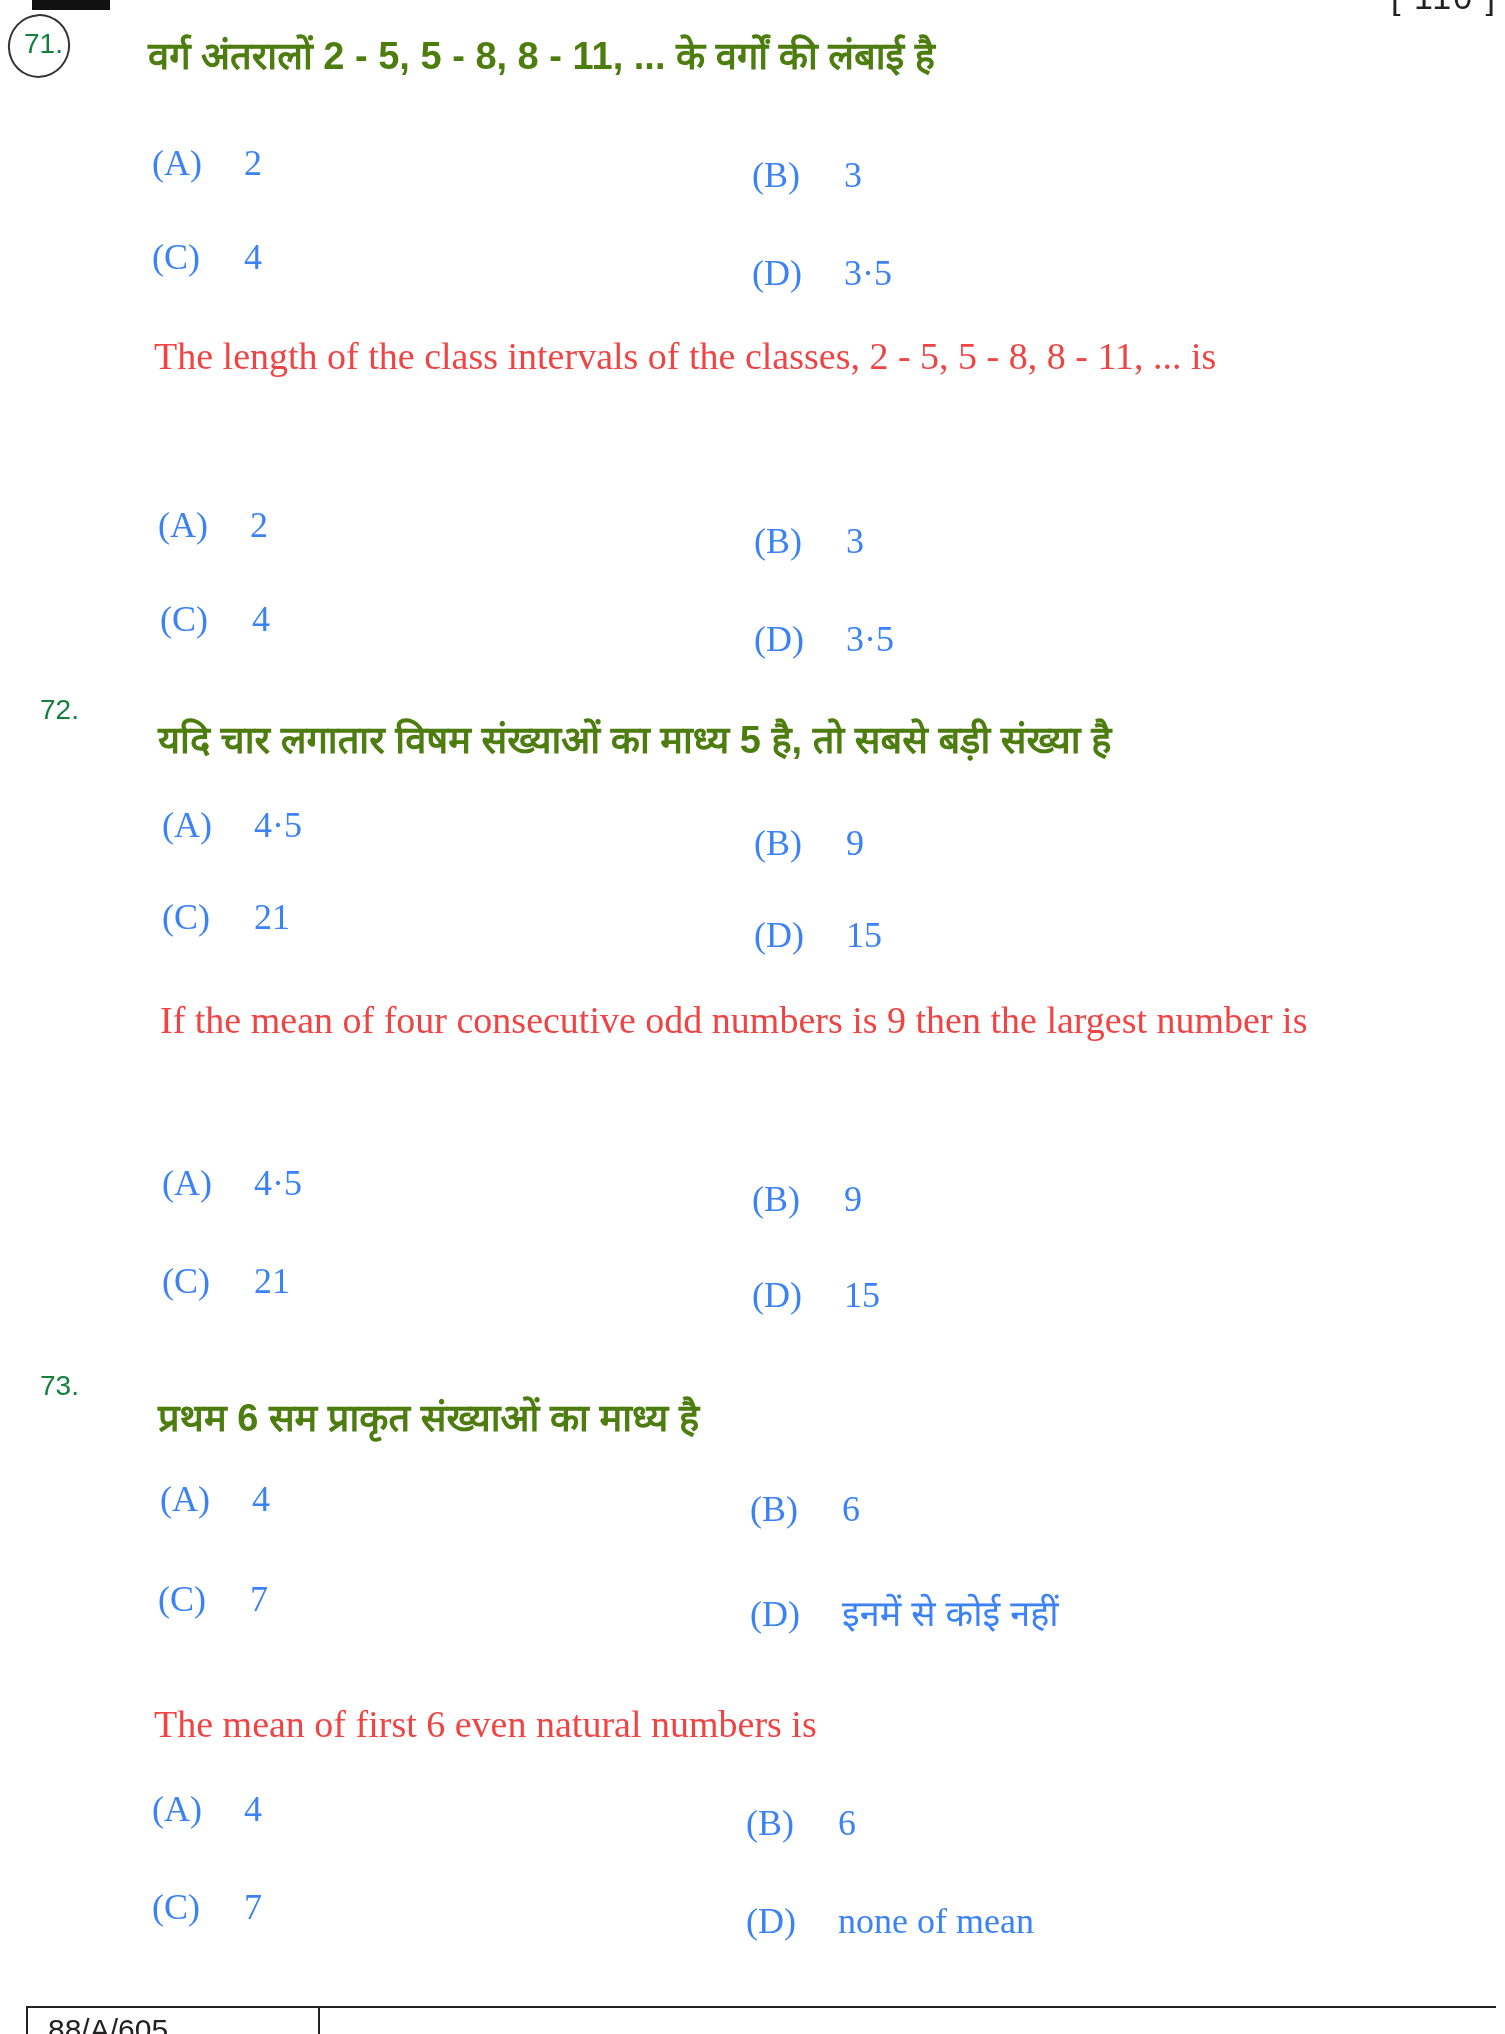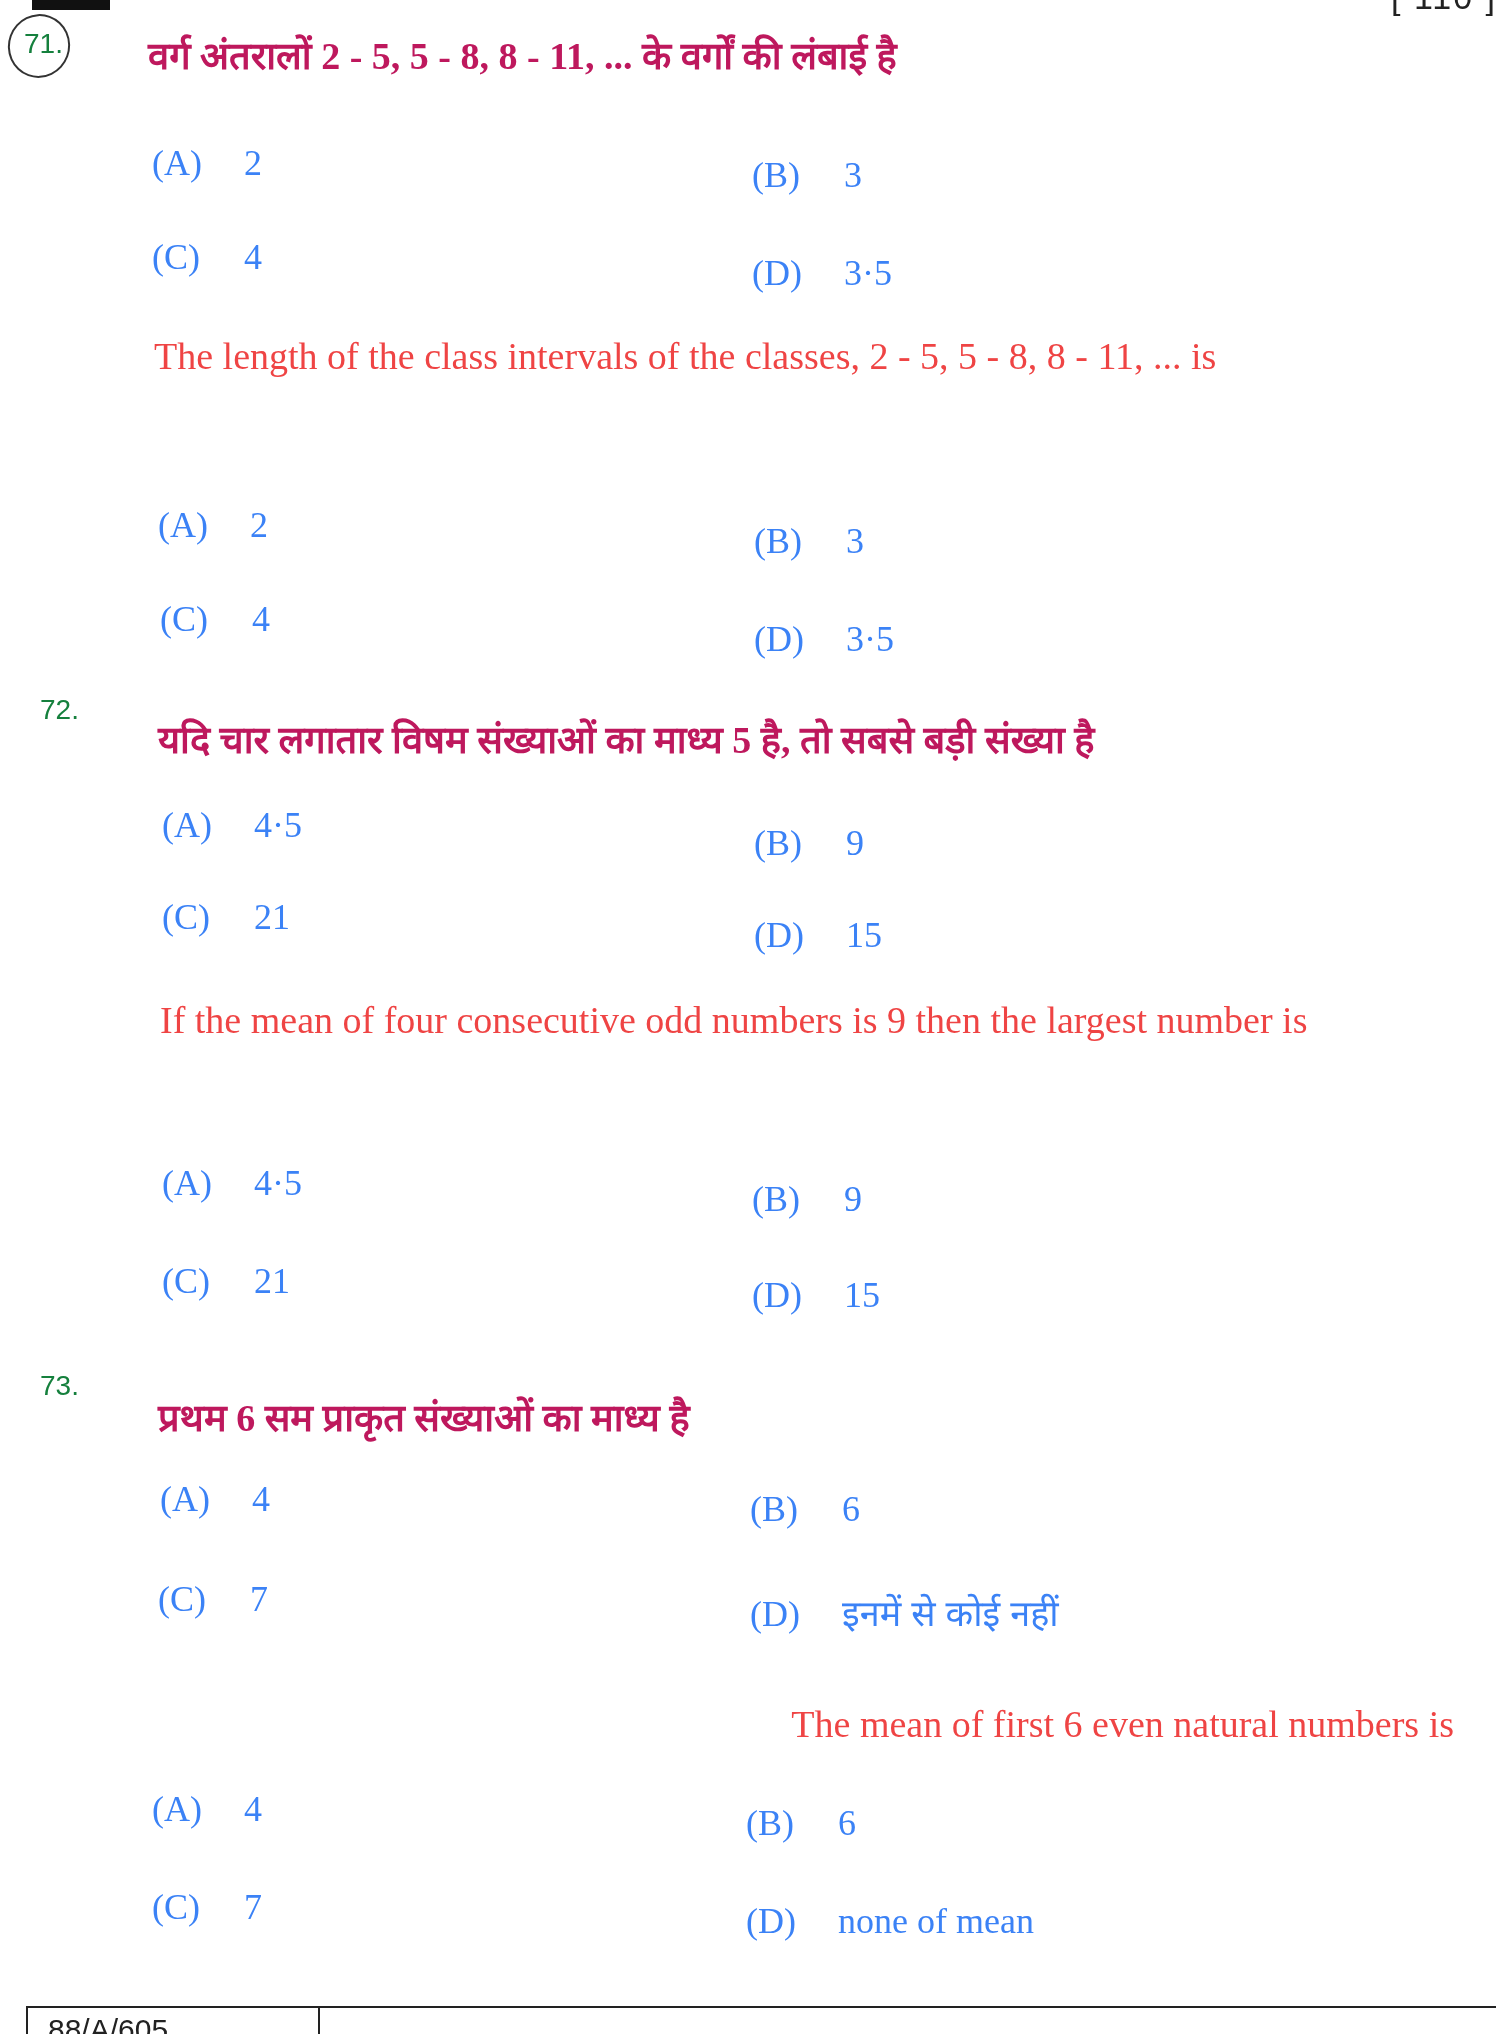--- a/index.html
+++ b/index.html
@@ -45,22 +45,22 @@
     .qnum {
       position: absolute;
       font-size: 28px;
       font-family: "Liberation Sans", sans-serif;
       color: #15803d;
     }
     .qtext {
       position: absolute;
       font-size: 38px;
       font-weight: bold;
-      font-family: Liberation Serif, serif;
-      color: #be185d;
+      font-family: Liberation Sans, sans-serif;
+      color: #4d7c0f;
       white-space: nowrap;
     }
     .etext {
       position: absolute;
       font-size: 38px;
       font-family: "Liberation Serif", serif;
       color: #ef4444;
       line-height: 68px;
     }
     .etext.justified {
@@ -184,21 +184,21 @@
 <div class="opt" style="left:750px; top:1488px;">
   <span class="lbl">(B)</span><span class="val">6</span>
 </div>
 <div class="opt" style="left:158px; top:1578px;">
   <span class="lbl">(C)</span><span class="val">7</span>
 </div>
 <div class="opt" style="left:750px; top:1588px;">
   <span class="lbl">(D)</span><span class="val hi">इनमें से कोई नहीं</span>
 </div>
 
-<div class="etext" style="left:154px; top:1690px; width:1300px;text-align:right;">The mean of first 6 even natural numbers is</div>
+<div class="etext" style="left:154px; top:1690px; width:1300px;">The mean of first 6 even natural numbers is</div>
 
 <div class="opt" style="left:152px; top:1788px;">
   <span class="lbl">(A)</span><span class="val">4</span>
 </div>
 <div class="opt" style="left:746px; top:1802px;">
   <span class="lbl">(B)</span><span class="val">6</span>
 </div>
 <div class="opt" style="left:152px; top:1886px;">
   <span class="lbl">(C)</span><span class="val">7</span>
 </div>

